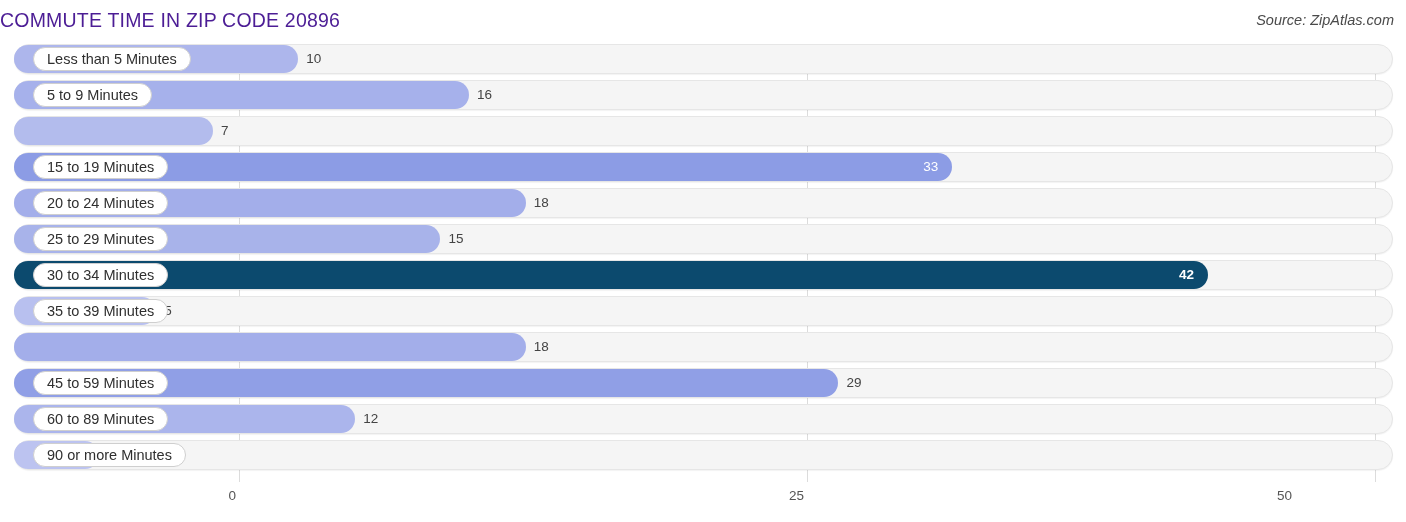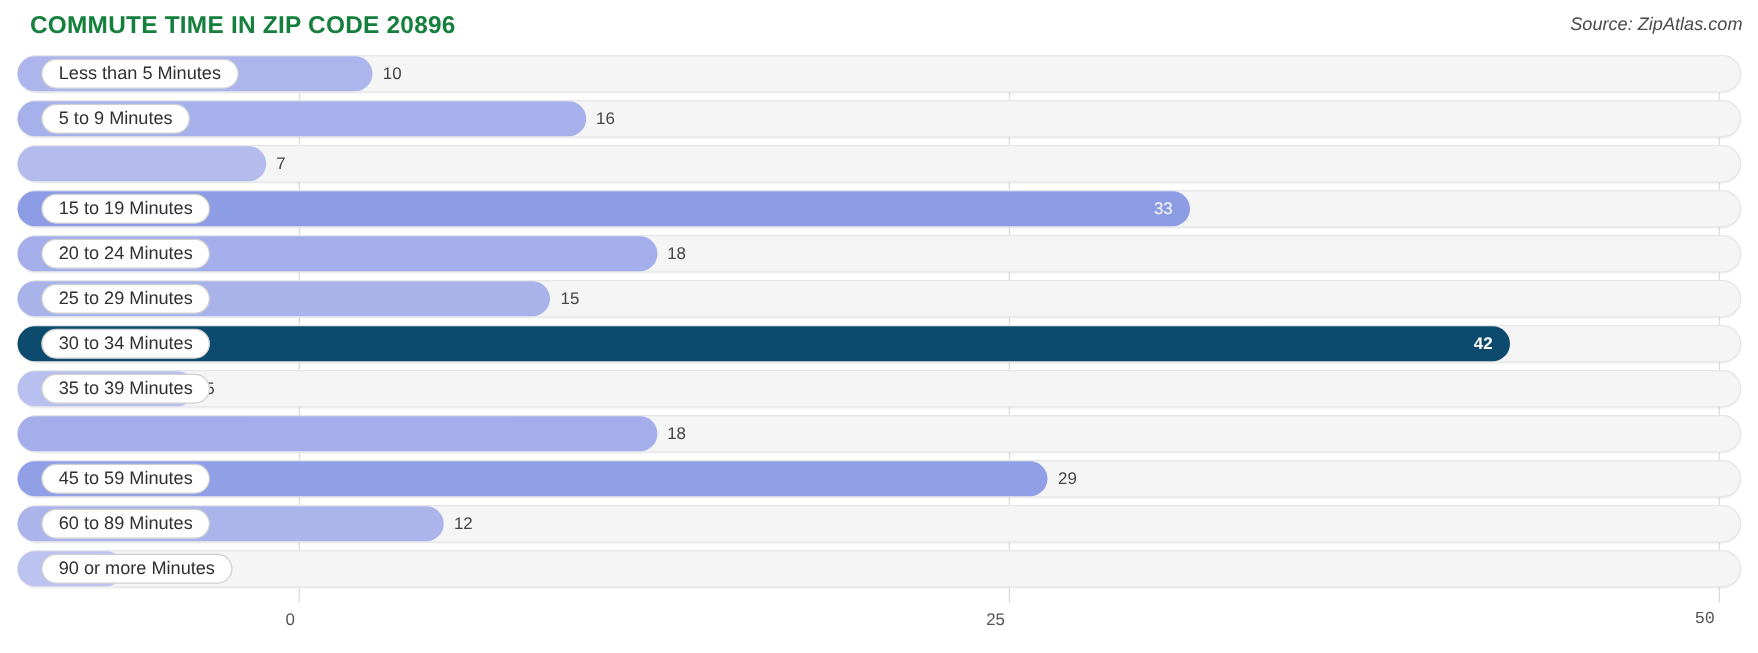--- a/index.html
+++ b/index.html
@@ -16,26 +16,26 @@
     position: relative;
   }
 
   
   .header {
     position: relative;
     height: 44px;
   }
   .chart-title {
     position: absolute;
-    left: 24px;
+    left: 0;
     top: 9px;
     font-size: 19.5px;
     letter-spacing: 0.2px;
-    color: #15803d;
-    font-weight: 700;
+    color: #4c1d95;
+    font-weight: 400;
     white-space: nowrap;
   }
   .source-note {
     position: absolute;
     right: 12px;
     top: 12px;
     font-size: 14.5px;
     font-style: italic;
     color: #4a4a4a;
     white-space: nowrap;
@@ -233,14 +233,14 @@
         <div class="bar" style="width: 85.29px; background: rgb(188, 195, 240);"></div>
         <div class="value-outside" style="left: 107.29px;">3</div>
         <div class="pill">90 or more Minutes</div>
       </div>
     </div>
 </div>
 
 <div class="axis">
     <div class="tick-label" style="left: 236px;">0</div>
     <div class="tick-label" style="left: 804px;">25</div>
-    <div class="tick-label" style="left: 1372px; font-family: Liberation Mono, monospace;">50</div>
+    <div class="tick-label" style="left: 1292px;">50</div>
   </div>
 
 </body></html>

